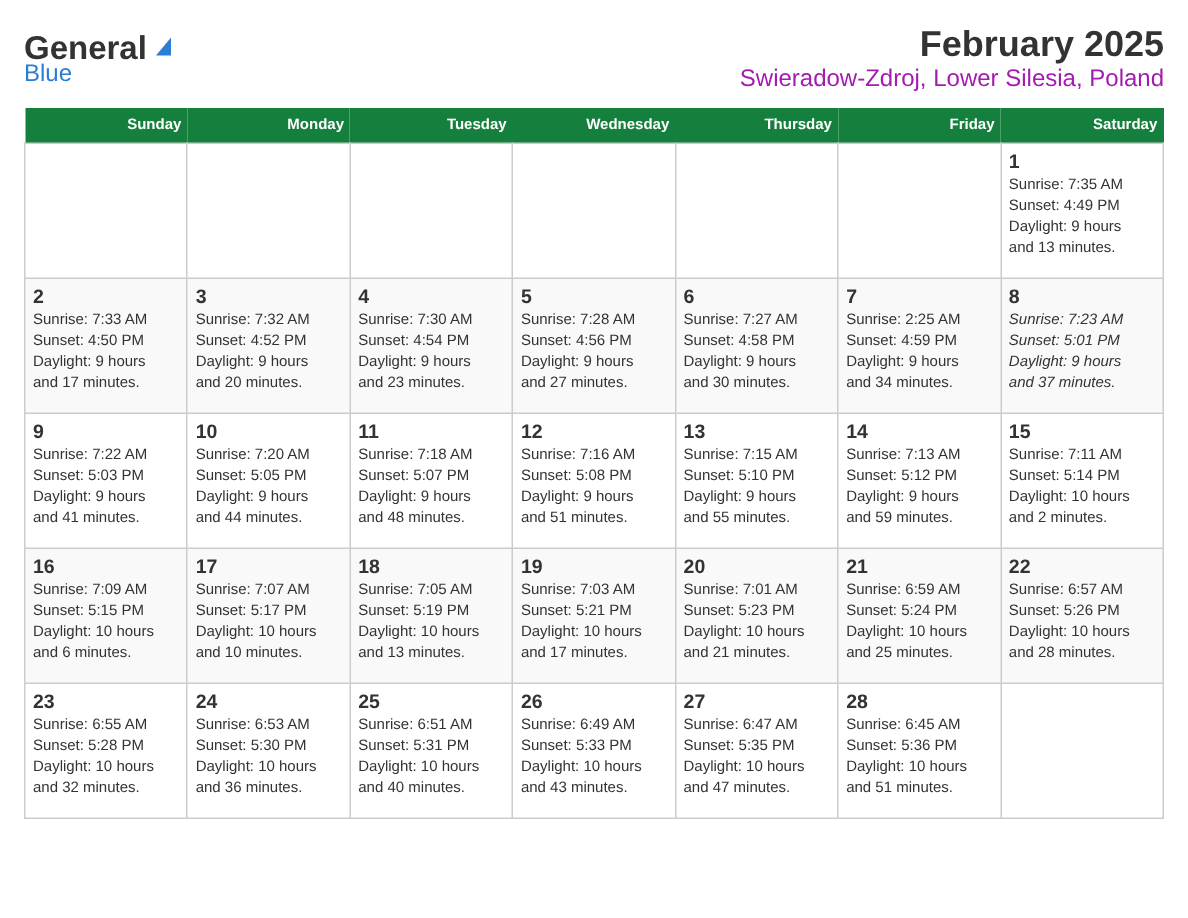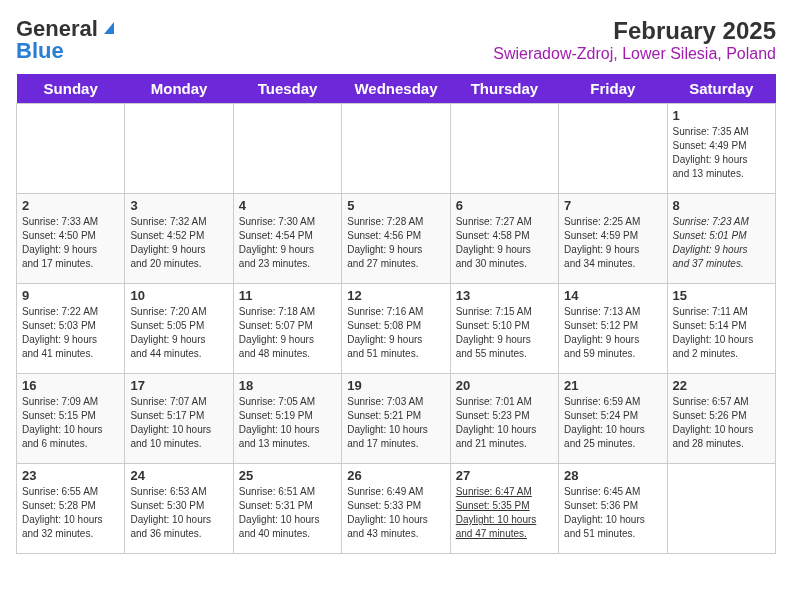--- a/index.html
+++ b/index.html
@@ -36,25 +36,25 @@
     .subtitle {
       font-size: 16px;
       color: #a21caf;
     }
     .calendar {
       width: 100%;
       border-collapse: collapse;
       table-layout: fixed;
     }
     .calendar th {
-      background: #6d28d9;
+      background: #15803d;
       color: #fff;
-      font-size: 15px;
+      font-size: 10px;
       padding: 6px 4px;
-      text-align: center;
+      text-align: right;
       font-weight: bold;
     }
     .calendar td {
       vertical-align: top;
       border: 1px solid #ccc;
       padding: 4px 5px;
       font-size: 10px;
       color: #333;
       height: 90px;
       background: #fff;
@@ -82,21 +82,21 @@
 <body>
 
 <div class="header-area">
   <div class="logo">
     <div class="logo-line">
       <span style="font-size:22px;font-weight:bold;color:#333;">General</span>
       <svg width="18" height="18" viewBox="0 0 18 18" style="margin-left:2px;margin-top:-4px;">
         <polygon points="4,16 14,16 14,4" fill="#2a7fd4"></polygon>
       </svg>
     </div>
-    <span style="font-size:22px;font-weight:bold;color:#2a7fd4;margin-top:-4px;">Blue</span>
+    <span style="font-size:16px;font-weight:normal;color:#2a7fd4;margin-top:-4px;">Blue</span>
   </div>
   <div class="title-area">
     <div class="month-title">February 2025</div>
     <div class="subtitle">Swieradow-Zdroj, Lower Silesia, Poland</div>
   </div>
 </div>
 
 <table class="calendar">
   <thead>
     <tr>
@@ -302,21 +302,21 @@
         </td>
         <td>
           <span class="day-number">26</span>
           <div class="day-info" style="white-space: pre-line;">Sunrise: 6:49 AM
 Sunset: 5:33 PM
 Daylight: 10 hours
 and 43 minutes.</div>
         </td>
         <td>
           <span class="day-number">27</span>
-          <div class="day-info" style="white-space: pre-line; text-decoration: underline;">Sunrise: 6:47 AM
+          <div class="day-info" style="white-space: pre-line;">Sunrise: 6:47 AM
 Sunset: 5:35 PM
 Daylight: 10 hours
 and 47 minutes.</div>
         </td>
         <td>
           <span class="day-number">28</span>
           <div class="day-info" style="white-space: pre-line;">Sunrise: 6:45 AM
 Sunset: 5:36 PM
 Daylight: 10 hours
 and 51 minutes.</div>

